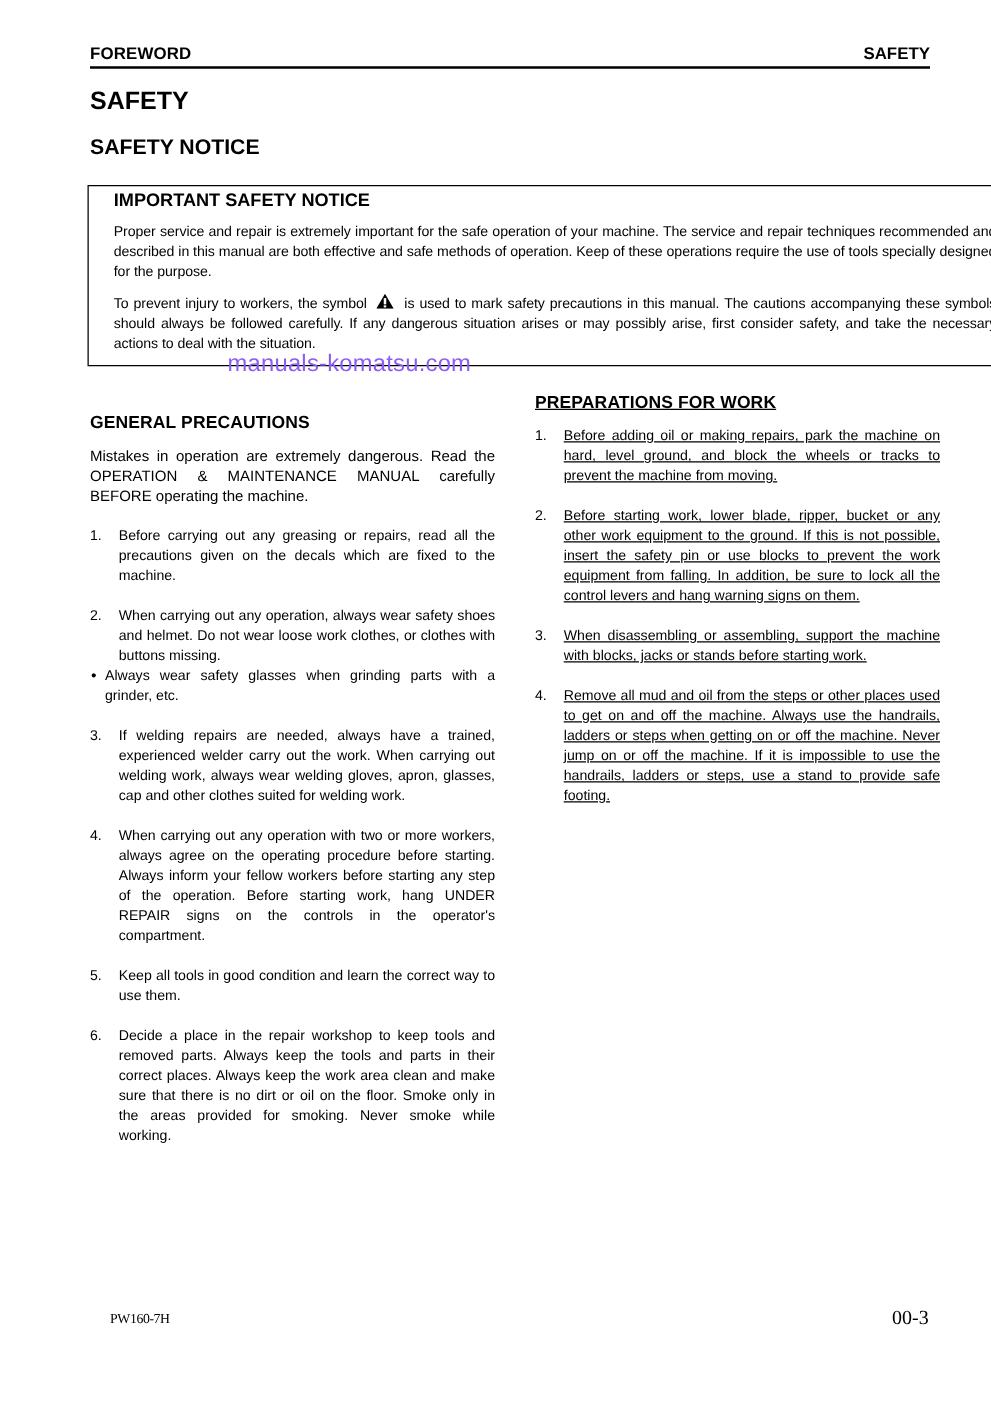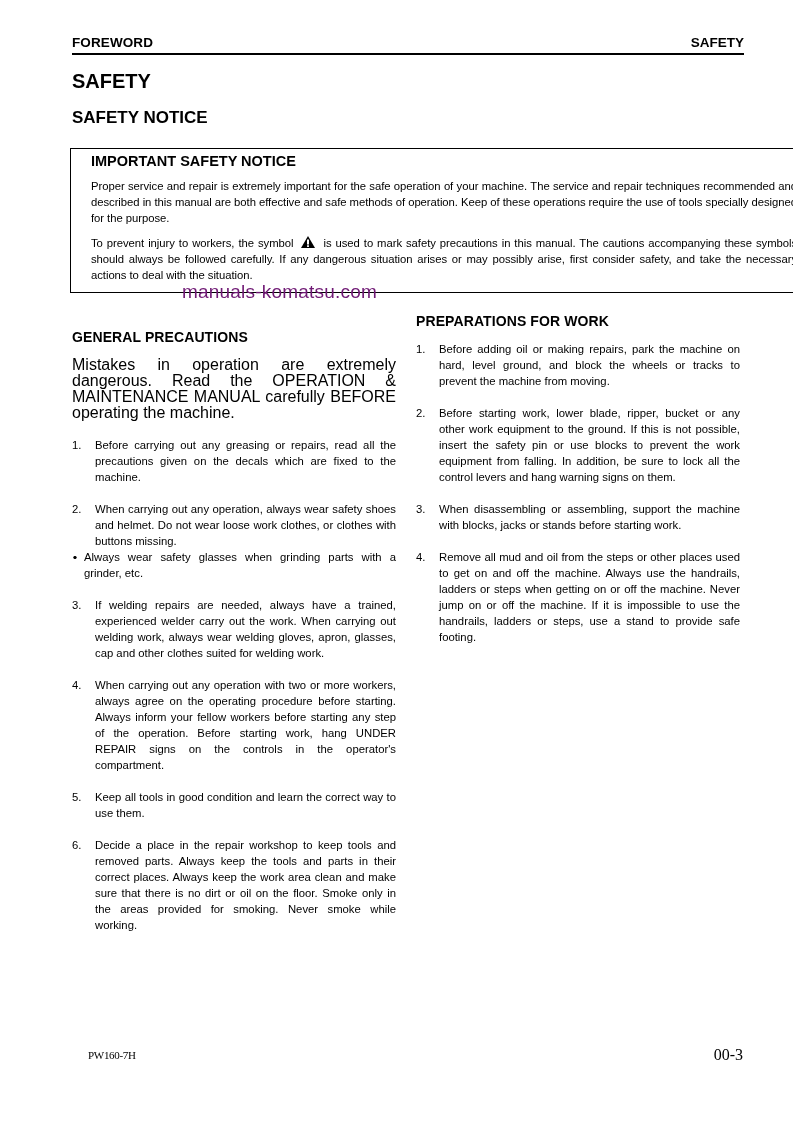--- a/index.html
+++ b/index.html
@@ -6,26 +6,26 @@
   body { width: 793px; height: 1123px; position: relative; overflow: hidden; color: #000; font-family: "Liberation Sans", sans-serif; }
   .hdr { position: absolute; left: 72px; top: 35px; width: 672px; height: 18px; border-bottom: 2px solid #000; }
   .hdr-left { position: absolute; left: 0; top: 0; font-size: 13.5px; font-weight: bold; letter-spacing: 0.1px; }
   .hdr-right { position: absolute; right: 0; top: 0; font-size: 13.5px; font-weight: bold; }
   .h1 { position: absolute; left: 72px; top: 70px; font-size: 20px; font-weight: bold; }
   .h2 { position: absolute; left: 72px; top: 108px; font-size: 17px; font-weight: bold; }
   .notice { position: absolute; left: 70px; top: 148px; width: 732px; height: 145px; border: 1px solid #000; box-sizing: border-box; padding: 2px 4px 0 20px; }
   .notice-title { font-size: 14.5px; font-weight: bold; margin: 2px 0 9px 0; }
   .notice p { margin: 0 0 9px 0; font-size: 11.3px; line-height: 16px; text-align: justify; letter-spacing: -0.05px; }
   .warn-icon { display: inline-block; width: 14px; height: 12px; vertical-align: -1px; margin: 0 8px 0 8px; }
-  .watermark { position: absolute; left: 182px; top: 281px; font-size: 19px; color: #701a75; letter-spacing: 0.2px; background: transparent; }
+  .watermark { position: absolute; left: 182px; top: 281px; font-size: 19px; color: #8b5cf6; letter-spacing: 0.2px; background: transparent; }
   .col { position: absolute; top: 313px; width: 324px; }
   .col-left { left: 72px; margin-top: 16px; }
-  .col-right { left: 416px; }
+  .col-right { left: 428px; text-decoration: underline; }
   .col-title { font-size: 14px; font-weight: bold; margin: 0 0 12px 0; letter-spacing: 0.1px; }
-  .col p { margin: 0; font-size: 16px; line-height: 16px; text-align: justify; }
+  .col p { margin: 0; font-size: 12px; line-height: 16px; text-align: justify; }
   .item { position: relative; padding-left: 23px; font-size: 11.3px; line-height: 16px; text-align: justify; }
   .item .num { position: absolute; left: 0; top: 0; }
   .bullet { position: relative; padding-left: 12px; font-size: 11.3px; line-height: 16px; text-align: justify; }
   .bullet .dot { position: absolute; left: 1px; top: 0; }
   .gap { height: 16px; }
   .footer-left { position: absolute; left: 88px; top: 1049px; font-family: "Liberation Serif", serif; font-size: 11px; letter-spacing: -0.3px; }
   .footer-right { position: absolute; right: 50px; top: 1046px; font-family: "Liberation Serif", serif; font-size: 16px; }
 </style>
 </head>
 <body>

